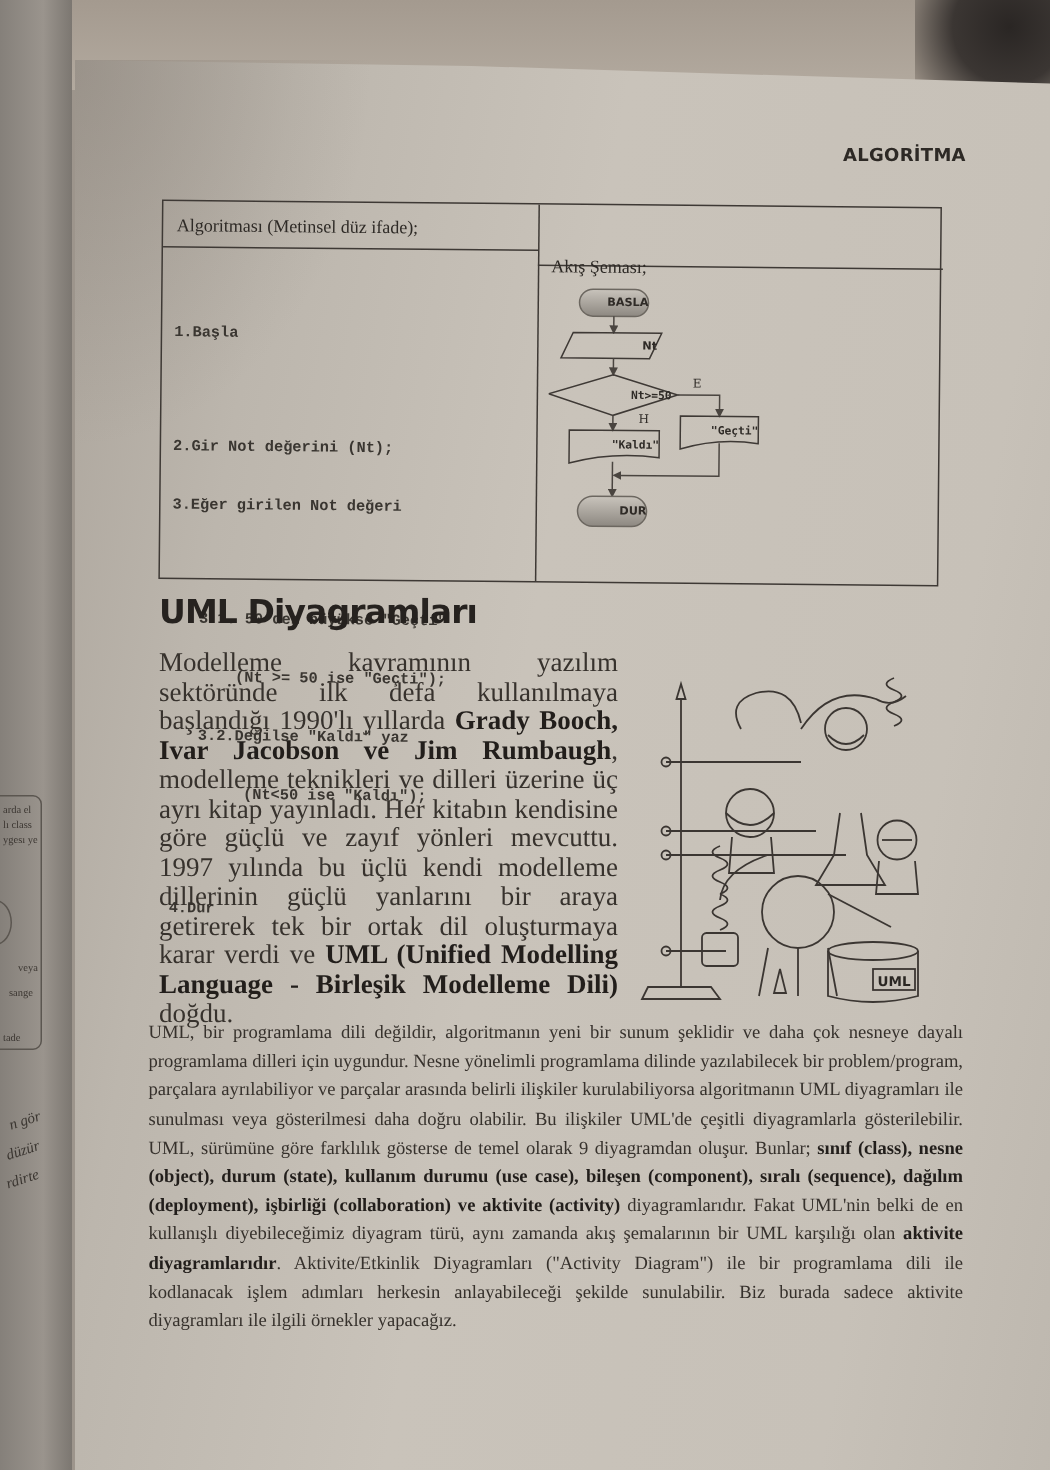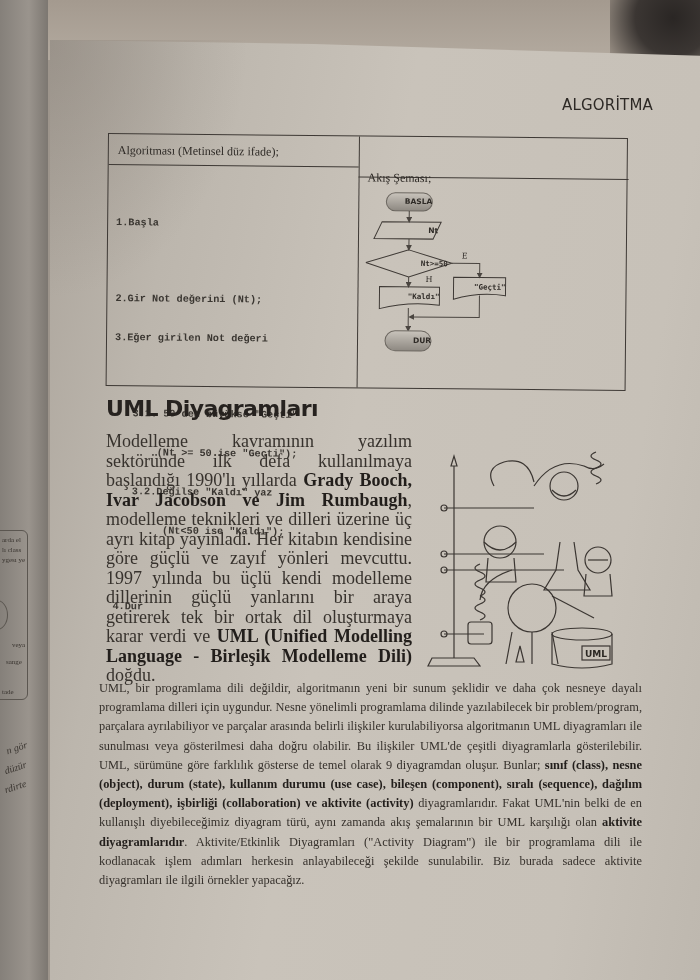--- a/index.html
+++ b/index.html
@@ -48,21 +48,21 @@
       border-top-left-radius: 4px;
       clip-path: polygon(0 2px, 40% 6px, 100% 18px, 100% 100%, 0 100%);
     }
     .page-shadow {
       position: absolute; left: 50px; top: 40px; width: 200px; height: 260px;
       background: radial-gradient(ellipse at 0% 0%, rgba(120,112,104,0.35) 0%, rgba(120,112,104,0) 70%);
       pointer-events: none;
     }
     .running-head {
       position: absolute; left: 562px; top: 96px;
-      font-family: "DejaVu Sans", sans-serif; font-weight: normal; font-size: 15px;
+      font-family: "DejaVu Sans", sans-serif; font-weight: bold; font-size: 12px;
       letter-spacing: 0.2px; color: #2d2925;
     }
     
     .algo-table {
       position: absolute; left: 108px; top: 133px; width: 520px; height: 253px;
       border: 1.3px solid #3e3935;
       transform: rotate(0.55deg); transform-origin: left top;
     }
     .algo-table .col-divider {
       position: absolute; left: 250px; top: 0; width: 1.3px; height: 100%; background: #3e3935;

